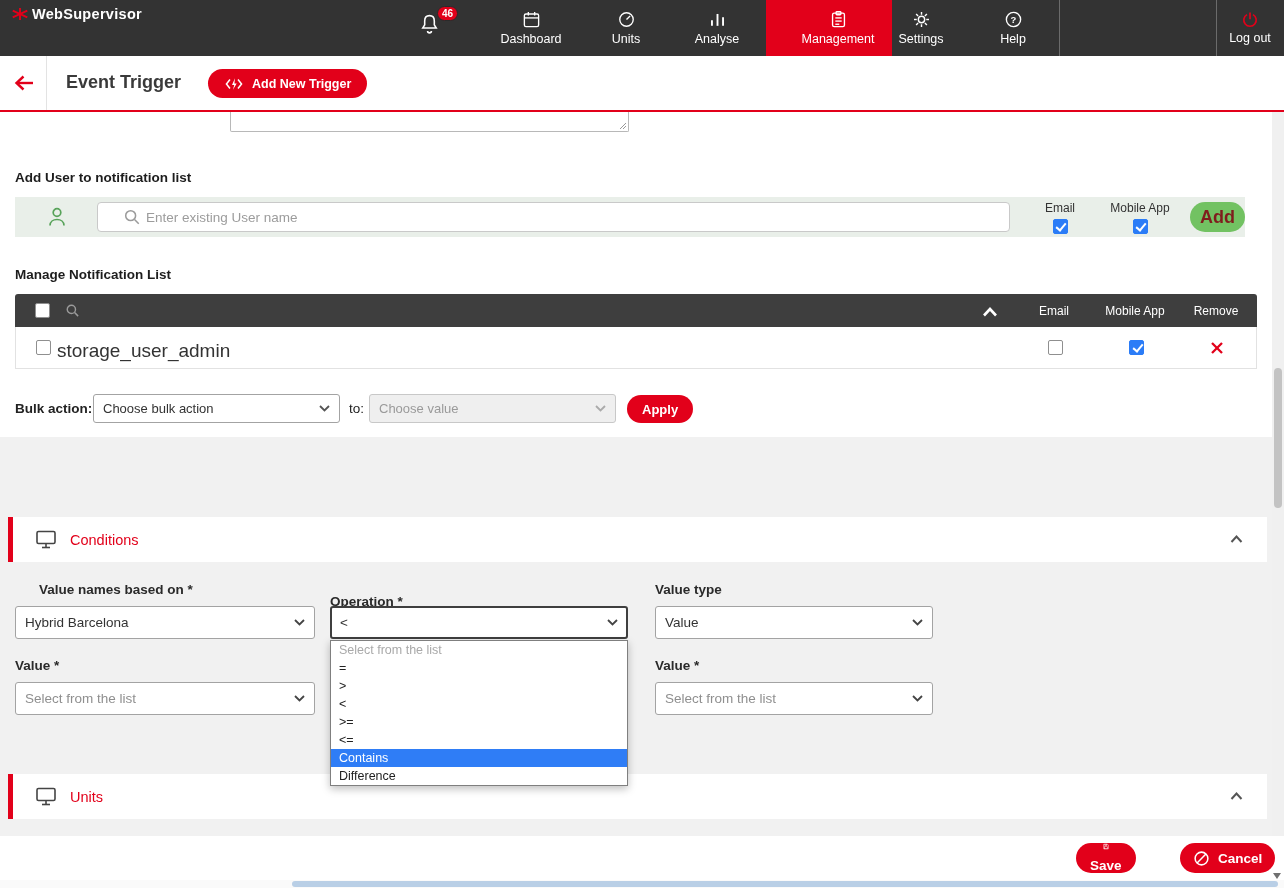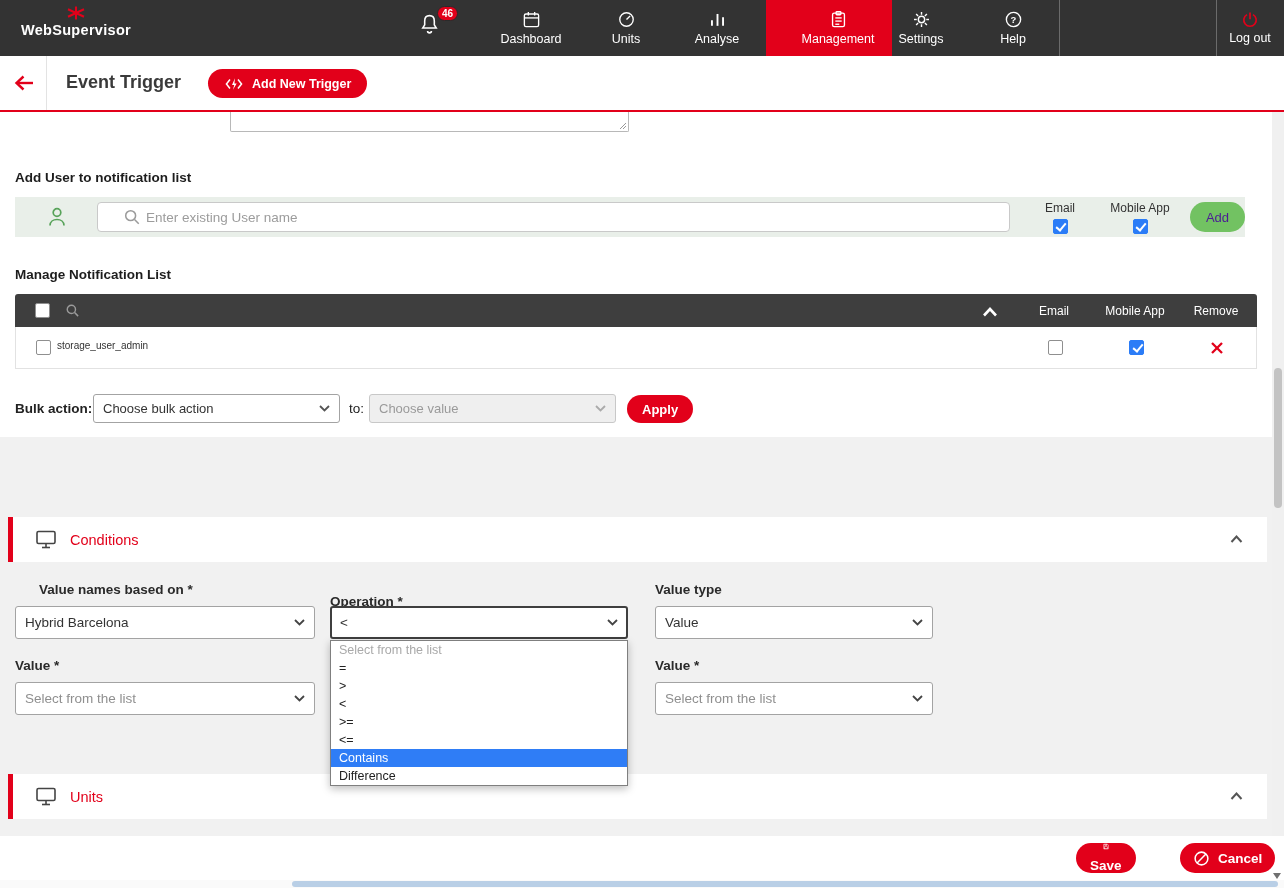--- a/index.html
+++ b/index.html
@@ -1,21 +1,21 @@
 <!DOCTYPE html>
 <html style="--accent-red: #e2001a; --topbar-bg: #333333; --add-green: #72c262; --checkbox-blue: #2b7cf7; --option-highlight-blue: #2f7df6;"><head>
 <meta charset="utf-8">
 <style>
   html,body{margin:0;padding:0;background:#fff;}
   .page{position:relative;width:1284px;height:888px;background:#fff;overflow:hidden;
         font-family:"Liberation Sans","DejaVu Sans",sans-serif;}
 
   
   .topbar{position:absolute;left:0;top:0;width:1284px;height:56px;background:var(--topbar-bg,#333);}
-  .logo{position:absolute;left:10px;top:6px;width:132px;display:flex;flex-direction:column;align-items:center;gap:2px;}
+  .logo{position:absolute;left:10px;top:6px;width:132px;display:flex;flex-direction:row;align-items:center;gap:2px;}
   .logo-text{color:#fff;font-size:14.5px;font-weight:bold;letter-spacing:.3px;}
   .topnav-item{position:absolute;top:0;height:56px;display:flex;flex-direction:column;align-items:center;
                justify-content:center;gap:3px;color:#fff;font-size:12.5px;cursor:pointer;}
   .topnav-item.active{background:var(--accent-red,#e2001a);}
   .bell-wrap{position:absolute;left:419px;top:12px;}
   .badge{position:absolute;left:437px;top:6px;background:var(--accent-red,#e2001a);color:#fff;font-size:10px;
          font-weight:bold;padding:1px 4px;border-radius:8px;border:1px solid #2a2a2a;}
   .tb-divider{position:absolute;top:0;width:1px;height:56px;background:rgba(255,255,255,.28);}
   .user-block{position:absolute;left:1062px;top:0;width:150px;height:56px;display:flex;align-items:center;
               justify-content:flex-end;gap:9px;color:#fff;padding-right:8px;box-sizing:border-box;cursor:pointer;}
@@ -45,31 +45,31 @@
   .search-input::placeholder{color:#9c9c9c;}
   .input-mag{position:absolute;pointer-events:none;}
   .mini-label{font-size:12px;color:#333;}
   .cb{width:15px;height:15px;border:1.5px solid #8f8f8f;border-radius:2px;background:#fff;
       box-sizing:border-box;cursor:pointer;}
   .cb.checked{background:var(--checkbox-blue,#2b7cf7);border-color:var(--checkbox-blue,#2b7cf7);position:relative;}
   .cb.checked:after{content:"";position:absolute;left:4.5px;top:1px;width:4px;height:8px;border:solid #fff;
                     border-width:0 2px 2px 0;transform:rotate(40deg);}
   .col{position:absolute;display:flex;flex-direction:column;align-items:center;gap:4px;}
   .add-btn{position:absolute;left:1175px;top:5px;width:55px;height:30px;border-radius:15px;
-           background:var(--add-green,#72c262);color:#4c1d95;font-weight:normal;font-size:13px;
+           background:var(--add-green,#72c262);color:#7f1d1d;font-weight:bold;font-size:18px;
            display:flex;align-items:center;justify-content:center;cursor:pointer;}
 
   .table{position:absolute;left:15px;top:294px;width:1242px;}
   .thead{position:relative;height:33px;background:#3e3e3e;border-radius:3px 3px 0 0;}
   .trow{position:relative;height:42px;background:#fff;border:1px solid #e2e2e2;border-top:none;box-sizing:border-box;}
   .thead-label{position:absolute;top:10px;width:80px;text-align:center;color:#fff;font-size:12px;}
   .name-input{position:absolute;left:40px;top:3px;width:908px;height:26px;border-radius:13px;border:none;
               background:#fff;font-size:13.5px;color:#333;padding:0 10px 0 30px;outline:none;font-family:inherit;}
   .name-input::placeholder{color:#9c9c9c;}
-  .row-name{position:absolute;left:41px;top:13px;font-size:10px;color:#333;}
+  .row-name{position:absolute;left:41px;top:13px;font-size:19px;color:#333;}
 
   .plain-label{position:absolute;font-size:13.5px;color:#222;}
   .bold{font-weight:bold;}
   .sel{position:absolute;background:#fff;border:1px solid #a3a3a3;border-radius:3px;display:flex;align-items:center;
        justify-content:space-between;padding:0 9px;font-size:13px;color:#333;cursor:pointer;box-sizing:border-box;}
   .sel--big{font-size:13.5px;}
   .sel--focus{border:2px solid #3f3f3f;padding:0 8px;}
   .sel--disabled{background:#efefef;border-color:#c8c8c8;cursor:default;}
   .sel--disabled .sel-text{color:#9a9a9a;}
   .sel--ph .sel-text{color:#8f8f8f;}

